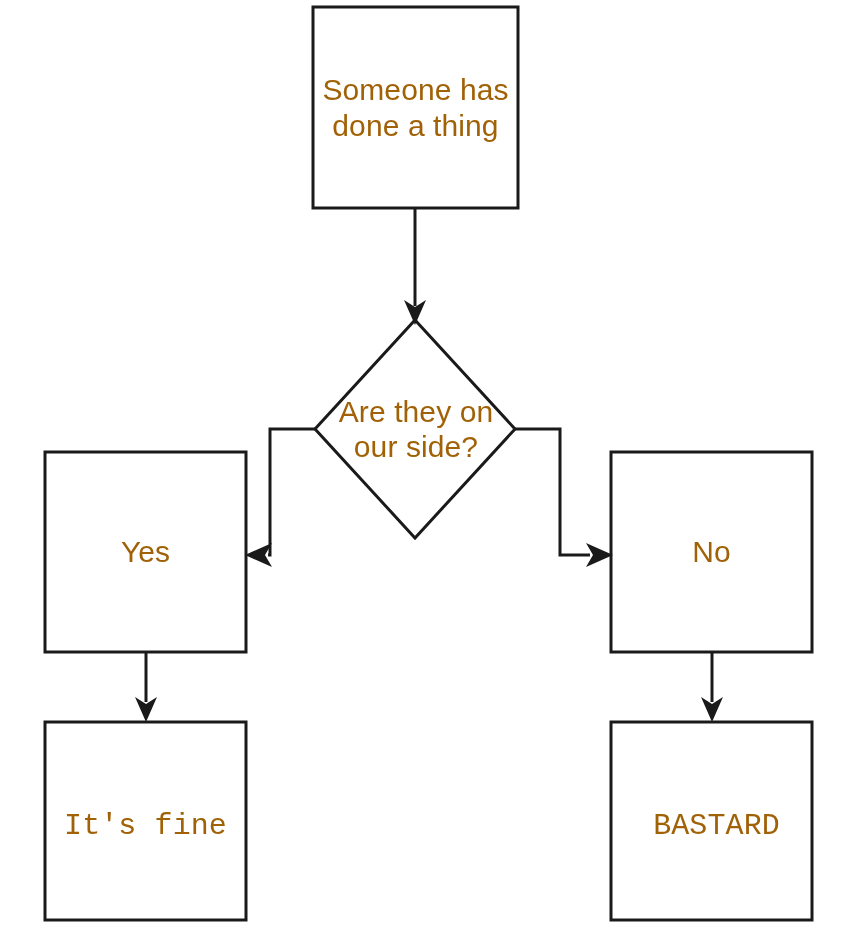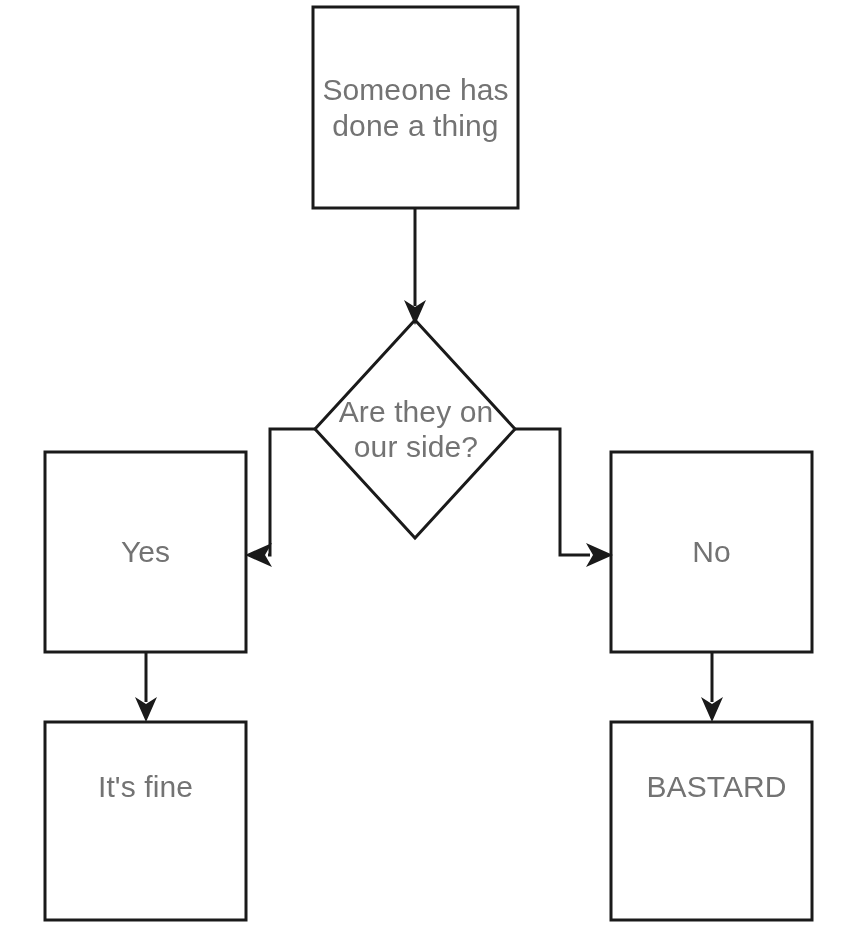--- a/index.html
+++ b/index.html
@@ -46,21 +46,21 @@
   .arrow-head {
     fill: #1a1a1a;
     stroke: none;
   }
   .node-label {
     position: absolute;
     display: flex;
     align-items: center;
     justify-content: center;
     text-align: center;
-    color: #737373;
+    color: #a16207;
     font-family: "Liberation Sans", sans-serif;
     font-size: 30px;
     line-height: 1.17;
     letter-spacing: 0.1px;
     white-space: pre-line;
     pointer-events: none;
   }
   #label-start {
     left: 313px;
     top: 60px;
@@ -93,23 +93,24 @@
     height: 198px;
   }
   #label-bastard {
     left: 611px;
     top: 722px;
     width: 211px;
     height: 198px;
   }
   #label-fine, #label-bastard {
     align-items: flex-start;
-    padding-top: 47px;
+    padding-top: 87px;
     box-sizing: border-box;
     height: 198px;
+    font-family: Liberation Mono, monospace;
   }
 </style>
 </head>
 <body>
 
 <div id="canvas">
 
   <svg id="flow-svg" viewBox="0 0 854 940" xmlns="http://www.w3.org/2000/svg">
 
     <rect class="node-shape" x="313" y="7" width="205" height="201"></rect>

